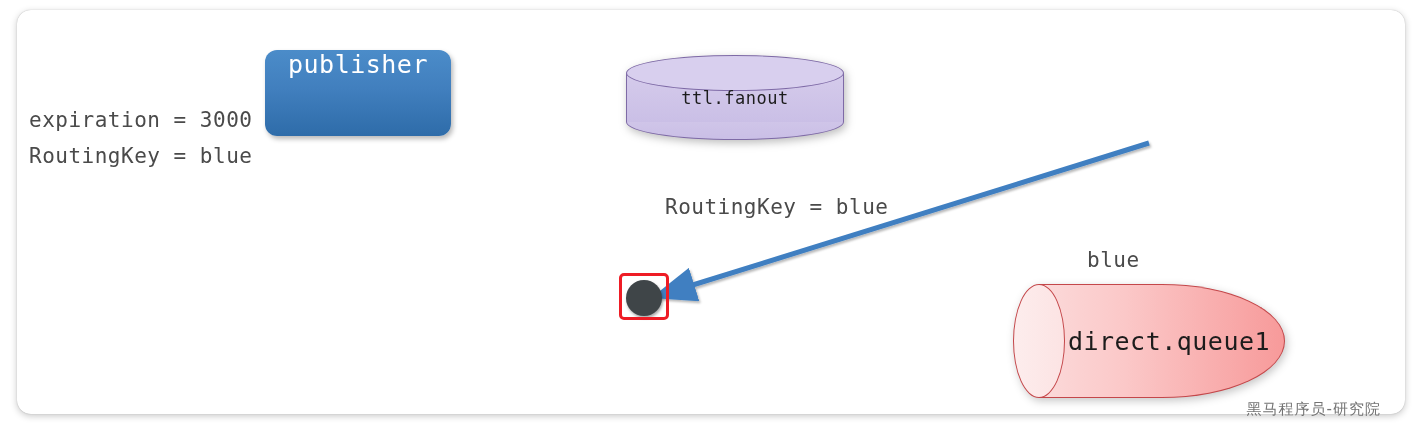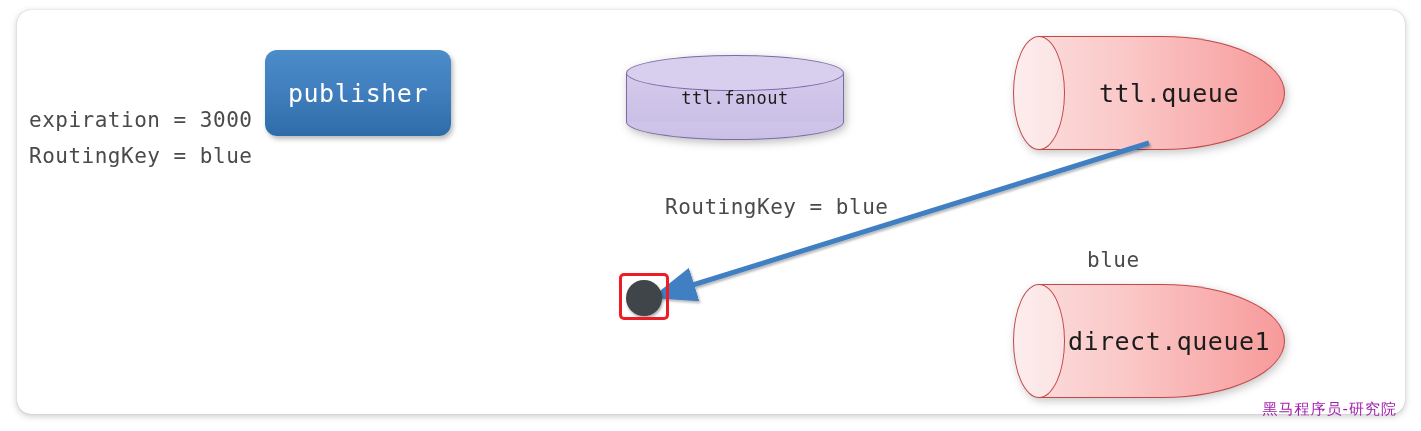--- a/index.html
+++ b/index.html
@@ -40,21 +40,20 @@
   #publisher-box {
     position: absolute;
     left: 265px;
     top: 50px;
     width: 186px;
     height: 86px;
     border-radius: 12px;
     background: linear-gradient(180deg, #4b8cc9 0%, #417fbe 45%, #2e6ca9 100%);
     box-shadow: 2px 3px 5px rgba(0,0,0,0.28);
     display: flex;
-    align-items: center;
     justify-content: center;
   }
   #publisher-box .txt {
     color: #ffffff;
     font-size: 25px;
     letter-spacing: 0.5px;
   }
 
   
   .vcyl {
@@ -212,25 +211,25 @@
     width: 36px;
     height: 36px;
     border-radius: 50%;
     background: #3f4548;
     box-shadow: 1px 2px 3px rgba(0,0,0,0.35);
   }
 
   
   #watermark {
     position: absolute;
-    right: 24px;
+    right: 40px;
     bottom: 12px;
     font-family: "DejaVu Sans", "Liberation Sans", sans-serif;
     font-size: 15px;
-    color: #a21caf;
+    color: #737373;
     letter-spacing: 1px;
     white-space: nowrap;
     margin-top: 12px;
   }
 </style>
 </head>
 <body>
 
 <div id="stage">
   <div id="panel"></div>
@@ -242,25 +241,20 @@
     <span class="txt">publisher</span>
   </div>
 
   <div class="vcyl" id="ttl-fanout">
     <div class="bottom-cap"></div>
     <div class="body"></div>
     <div class="top-cap"></div>
     <div class="label">ttl.fanout</div>
   </div>
 
-  <div class="hcyl" id="ttl-queue">
-    <div class="body"></div>
-    <div class="left-cap"></div>
-    <div class="label">ttl.queue</div>
-  </div>
 
 
   <div class="hcyl" id="direct-queue1">
     <div class="body"></div>
     <div class="left-cap"></div>
     <div class="label">direct.queue1</div>
   </div>
 
   <div class="mono-label" style="left:665px; top:195px;">RoutingKey = blue</div>
   <div class="mono-label" style="left:1087px; top:248px;">blue</div>

